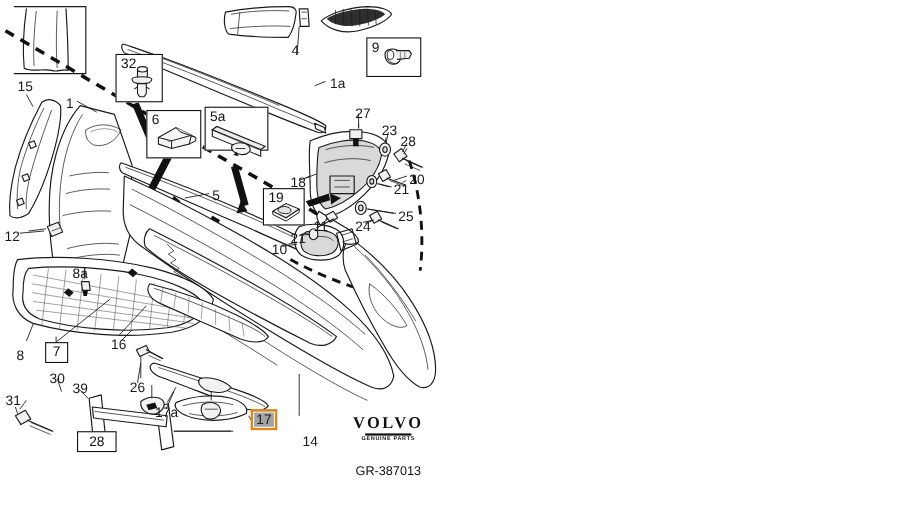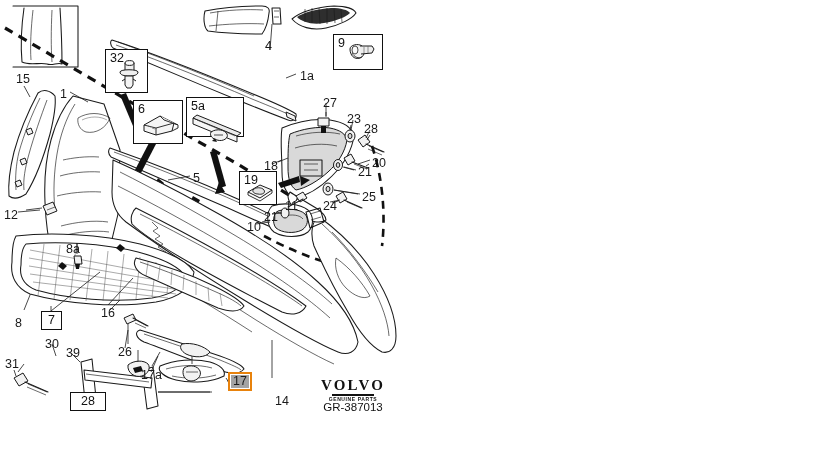--- a/index.html
+++ b/index.html
@@ -75,21 +75,21 @@
     font-size:5px;
     letter-spacing:0.6px;
     color:#111;
     margin-top:1px;
     line-height:1;
   }
   #brand .partno{
     font-family:"Liberation Sans", sans-serif;
     font-size:11.5px;
     color:#111;
-    margin-top:0;
+    margin-top:22px;
     line-height:1;
   }
   .bar{height:1.6px;background:#111;margin:1px auto 0;width:42px;}
 </style>
 </head>
 <body>
 
 <div id="stage">
 
   <svg id="art" viewBox="0 0 819 460">

